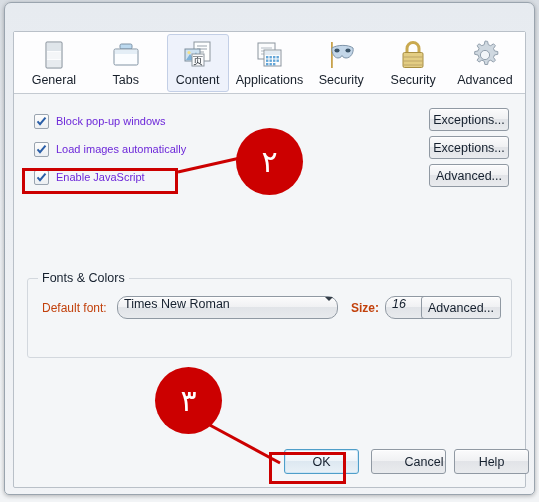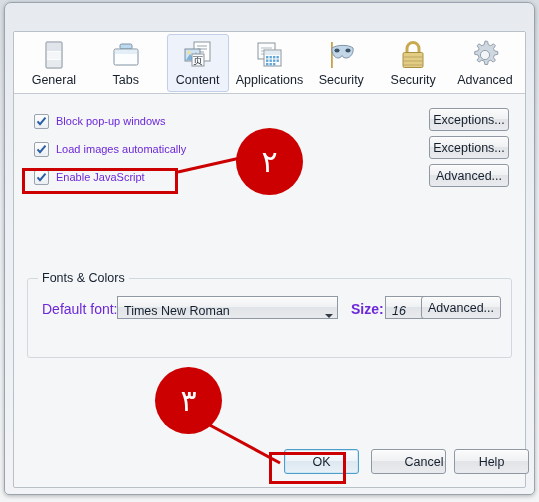--- a/index.html
+++ b/index.html
@@ -86,26 +86,26 @@
 
   
   .group{
     position:absolute;border:1px solid #d3d8de;border-radius:3px;
     box-sizing:border-box;
   }
   .group-title{
     position:absolute;top:-8px;left:10px;background:#f4f6f8;
     padding:0 4px;font-size:12.5px;color:#15202e;white-space:nowrap;
   }
-  .field-label{position:absolute;font-size:14px;color:#6d28d9;}
+  .field-label{position:absolute;font-size:12px;color:#c2410c;}
 
   .combo{
-    position:absolute;border:1px solid #9099a3;border-radius:0;
+    position:absolute;border:1px solid #9099a3;border-radius:10px;
     background:linear-gradient(180deg,#fbfbfc 0%,#f0f1f3 47%,#e1e4e8 50%,#e8eaed 100%);
-    box-sizing:border-box;display:flex;align-items:flex-end;cursor:pointer;
+    box-sizing:border-box;display:flex;align-items:flex-start;cursor:pointer;
     box-shadow:inset 0 1px 0 rgba(255,255,255,.8);
     gap:12px;
   }
   .combo .val{font-size:12.5px;color:#15202e;padding-left:6px;flex:1;white-space:nowrap;}
   .combo .arw{
     width:16px;display:flex;align-items:center;justify-content:center;flex:none;
   }
   .caret{
     width:0;height:0;border-left:4px solid transparent;border-right:4px solid transparent;
     border-top:4px solid #333c47;

